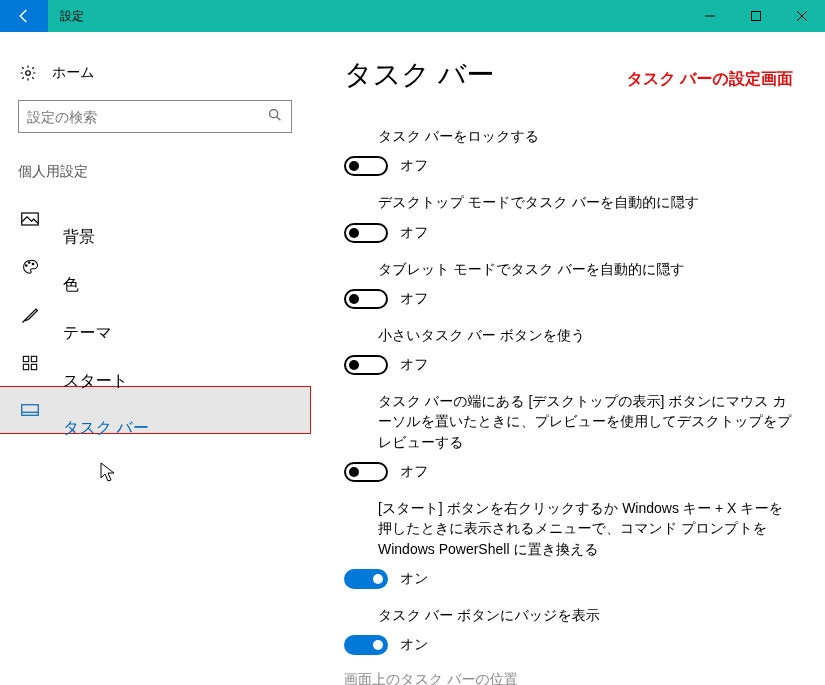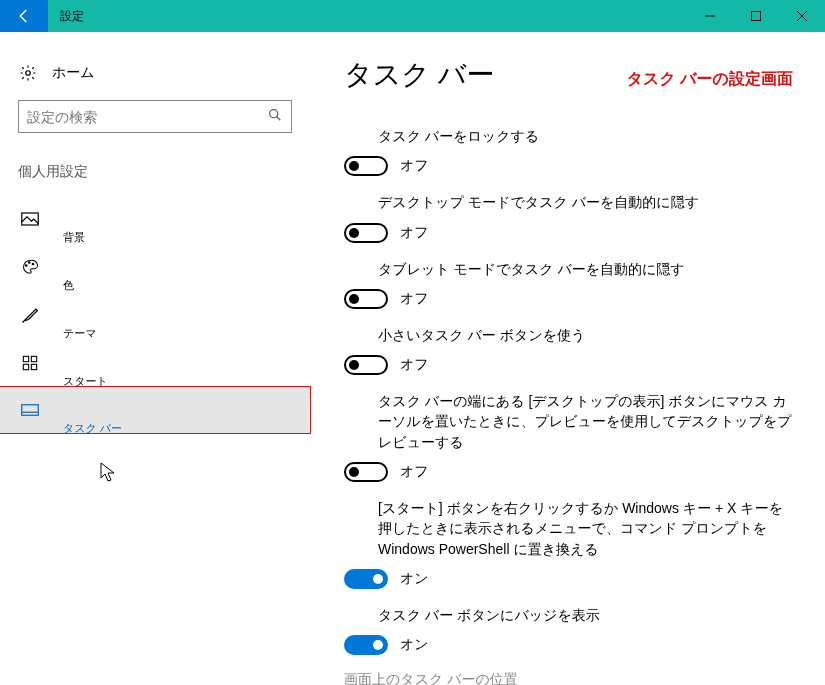--- a/index.html
+++ b/index.html
@@ -107,21 +107,21 @@
     color: #000;
     cursor: default;
   }
   .nav-item .icon {
     width: 20px;
     display:flex;
     align-items:center;
     justify-content:center;
     color: #000;
   }
-  .nav-item .label { padding-left: 23px; font-size: 11px; margin-top: 37px; }
+  .nav-item .label { padding-left: 23px; font-size: 16px; margin-top: 37px; }
   .nav-item.active {
     background: #e6e6e6;
     color: #0066b4;
     border: 1px solid #d11;
     margin: -1px;
   }
   .nav-item.active .icon { color: #0066b4; }
 
   .cursor {
     position: absolute;

